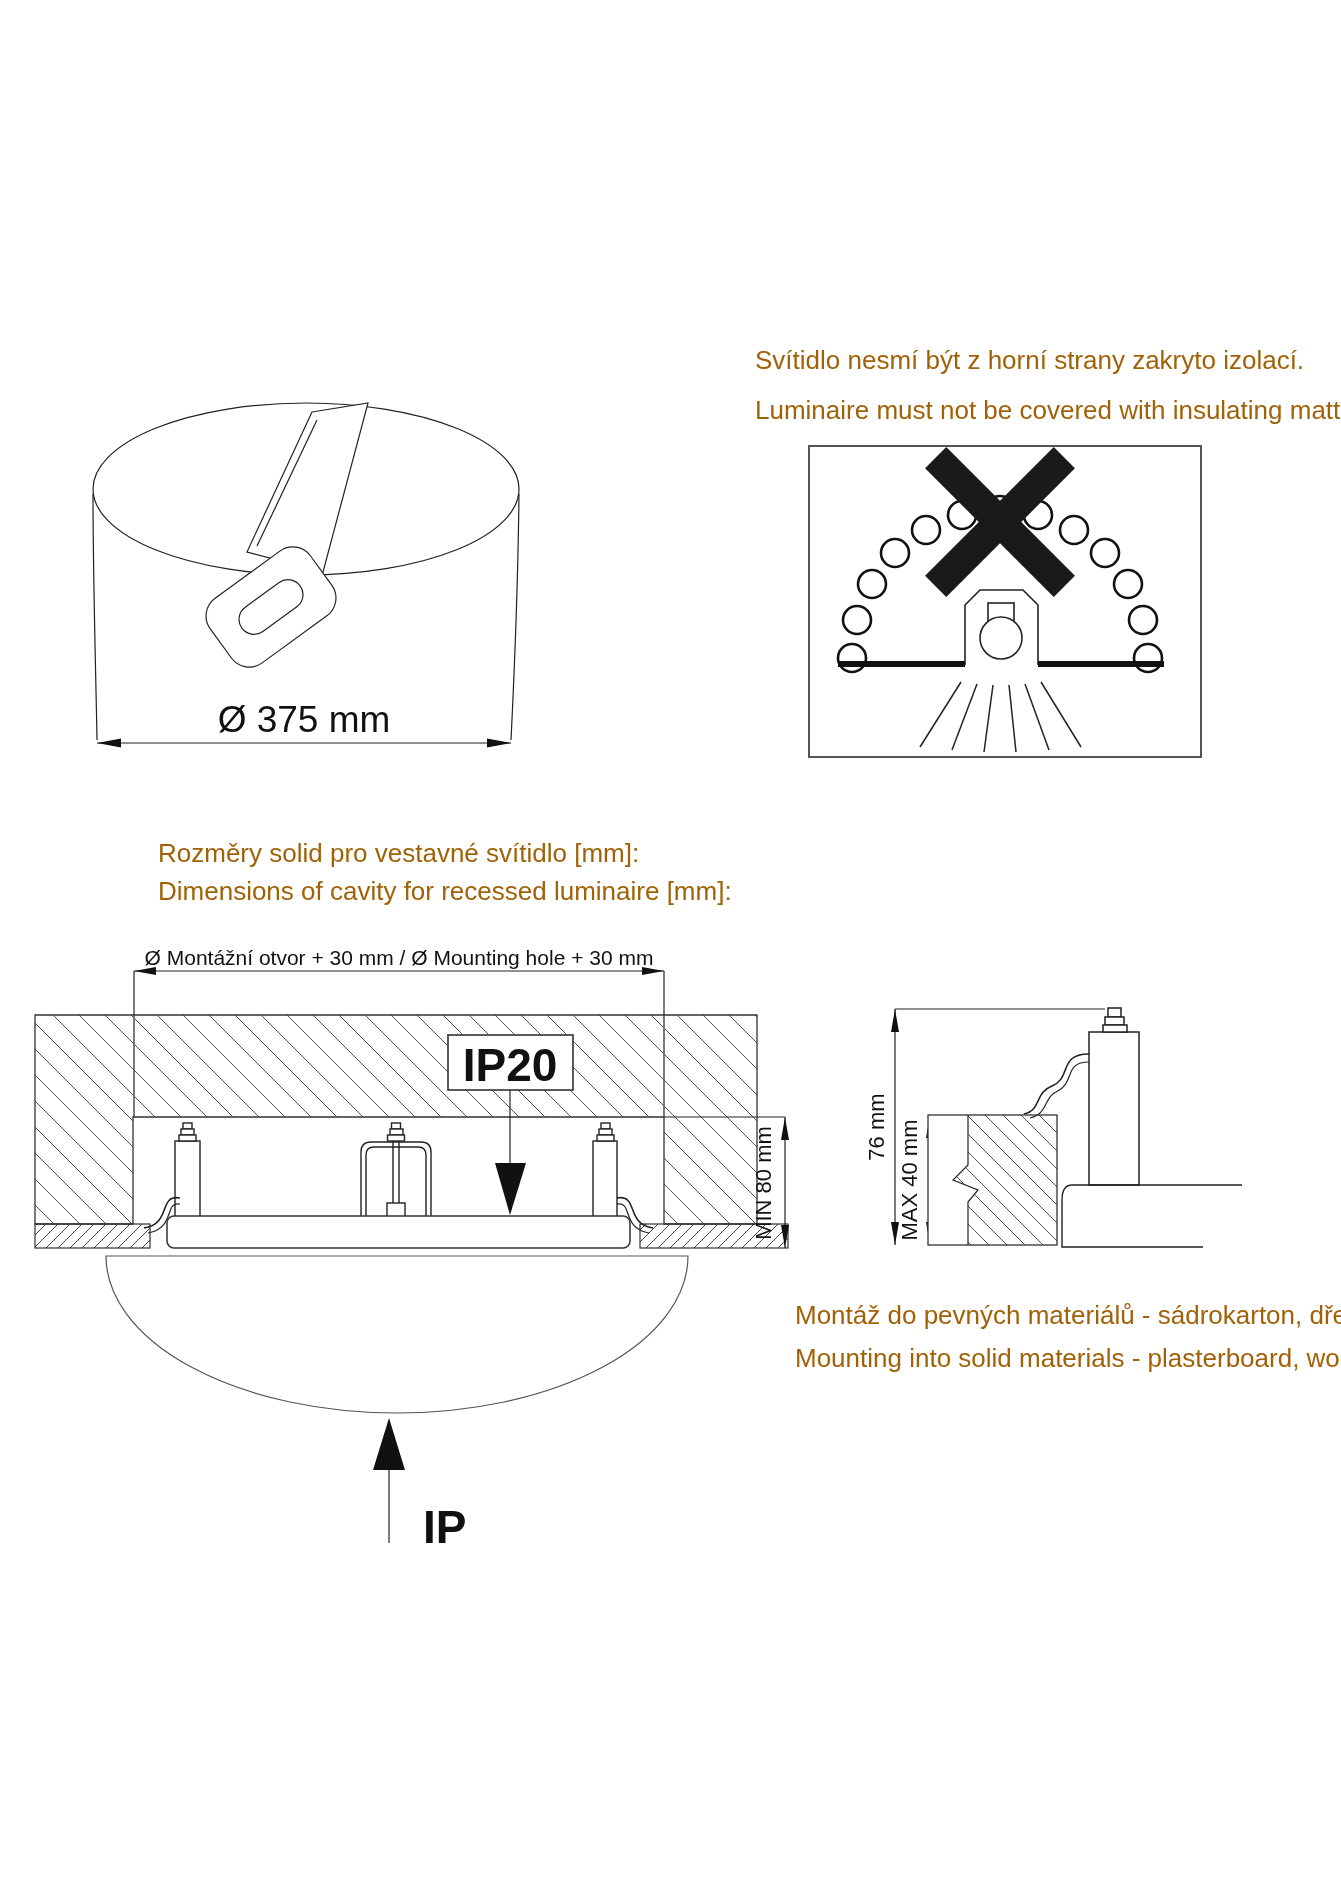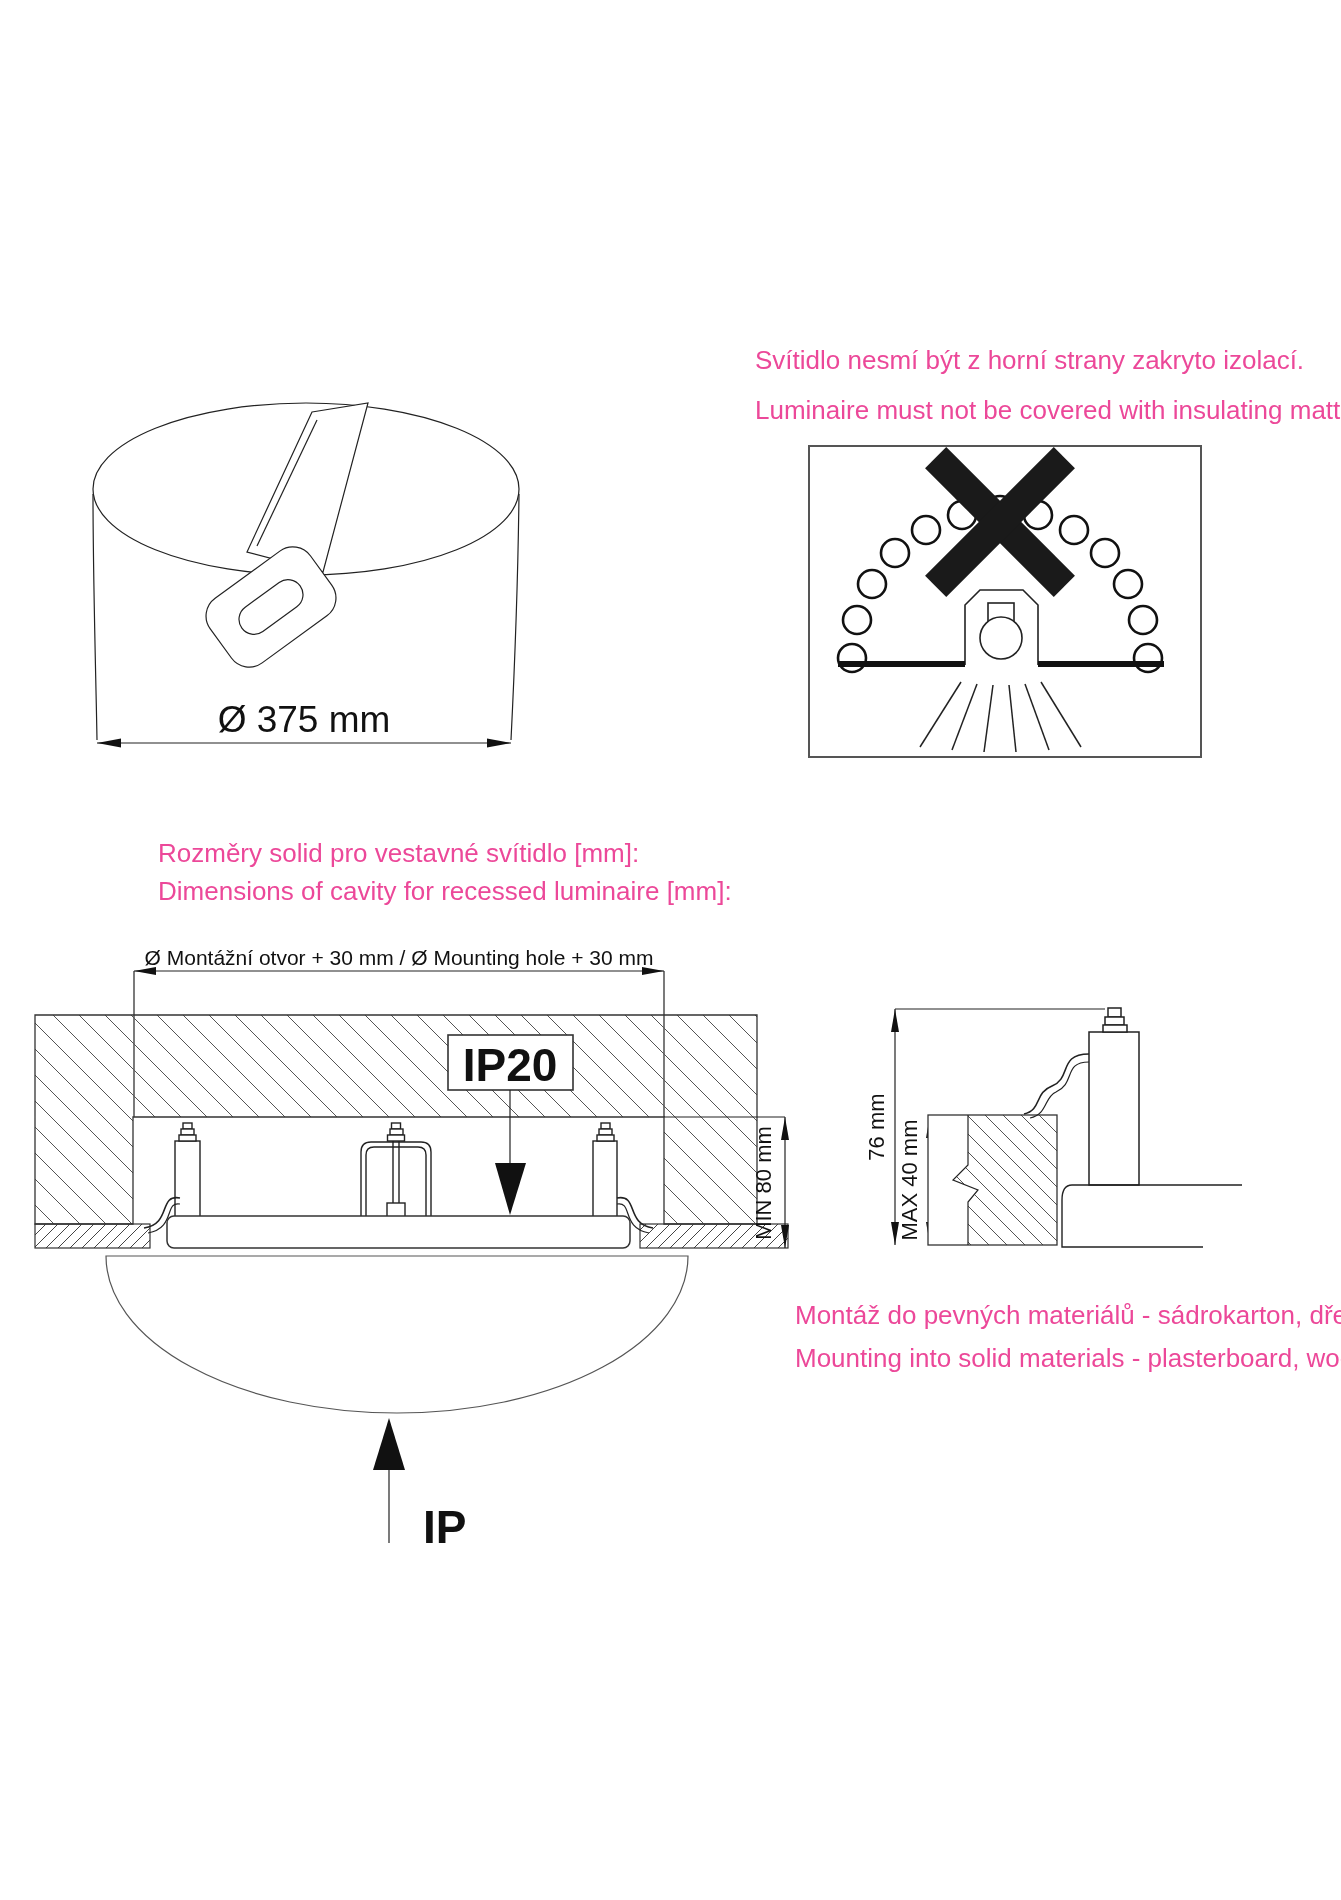--- a/index.html
+++ b/index.html
@@ -1,20 +1,20 @@
 <!DOCTYPE html>
 <html><head>
 <meta charset="utf-8">
 <style>
   html,body{margin:0;padding:0;background:#fff;}
   #page{
     position:relative;width:1341px;height:1900px;background:#ffffff;
     font-family:"Liberation Sans", sans-serif;color:#000;overflow:hidden;
   }
-  .note{position:absolute;font-size:26px;line-height:1;white-space:nowrap;color:#ec4899;}
+  .note{position:absolute;font-size:26px;line-height:1;white-space:nowrap;color:#a16207;}
   svg{position:absolute;overflow:visible;}
   .ln{stroke:#222;fill:none;}
   .thin{stroke-width:1.2;}
   .med{stroke-width:1.6;}
   .fillw{fill:#ffffff;}
   text{fill:#111;font-family:"Liberation Sans", sans-serif;}
   .dimtxt{font-size:22px;}
 </style>
 </head>
 <body>

